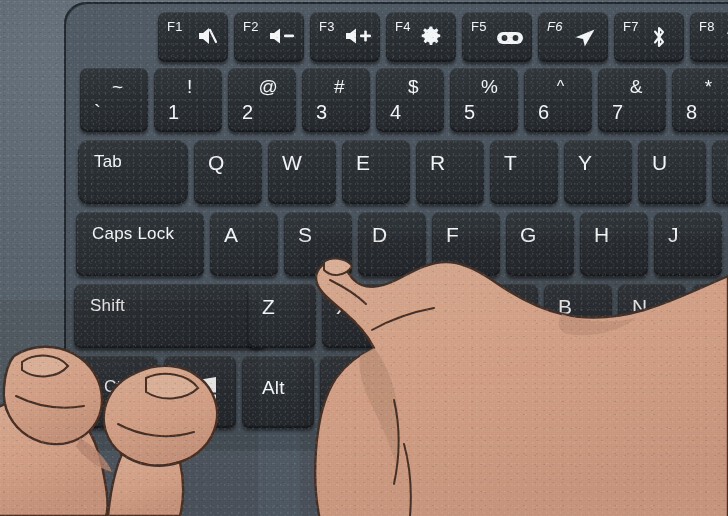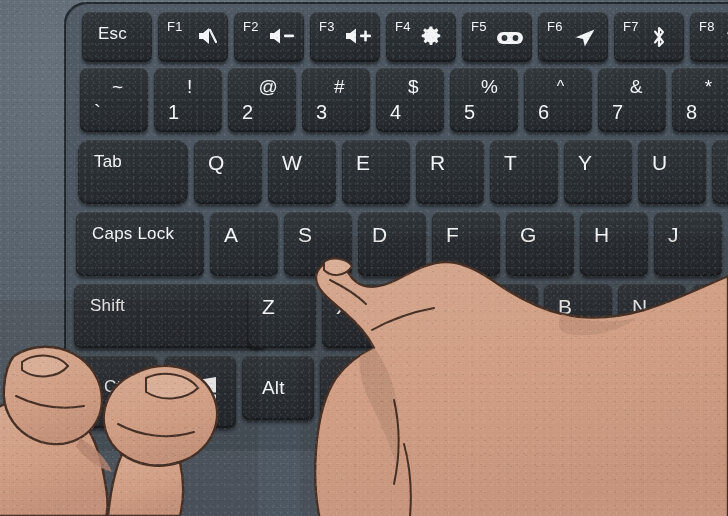--- a/index.html
+++ b/index.html
@@ -72,23 +72,20 @@
 </style>
 </head>
 <body>
 
 <div id="stage">
 
   <div class="bezel"></div>
   <div class="well"></div>
   <div class="well-edge"></div>
 
-  <div class="key wk" style="left:82px;top:12px;width:70px;height:50px;">
-    <span class="lbl t">Esc</span>
-  </div>
 
   <div class="key fk" style="left:158px;top:12px;width:70px;height:50px;">
     <span class="lbl fn">F1</span>
     <span class="lbl gl" style="right:10px;top:14px;">
       <svg width="22" height="20" viewBox="0 0 22 20">
           <path d="M3 7h4l6-5v16l-6-5H3z" fill="#f2f4f6"></path>
           <path d="M14 4l6 12" stroke="#f2f4f6" stroke-width="2.2" stroke-linecap="round"></path>
         </svg>
     </span>
   </div>
@@ -128,21 +125,21 @@
     <span class="lbl fn">F5</span>
     <span class="lbl gl" style="right:8px;top:18px;">
       <svg width="28" height="16" viewBox="0 0 28 16">
           <rect x="1" y="2" width="26" height="12" rx="6" fill="#f2f4f6"></rect>
           <circle cx="8.5" cy="8" r="2.9" fill="#2a2f34"></circle>
           <circle cx="19.5" cy="8" r="2.9" fill="#2a2f34"></circle>
         </svg>
     </span>
   </div>
 
-  <div class="key fk" style="left:538px;top:12px;width:70px;height:50px;">
+  <div class="key fk" style="left:538px;top:12px;width:70px;height:50px;font-style:italic;">
     <span class="lbl fn">F6</span>
     <span class="lbl gl" style="right:12px;top:16px;">
       <svg width="22" height="20" viewBox="0 0 22 20">
           <path fill="#f2f4f6" d="M20.5 1.5L1.5 9.2l7.6 1.9 1.7 7.4z"></path>
         </svg>
     </span>
   </div>
 
   <div class="key fk" style="left:614px;top:12px;width:70px;height:50px;padding-left:36px;">
     <span class="lbl fn">F7</span>
@@ -285,21 +282,21 @@
   <div class="key" style="left:164px;top:356px;width:72px;height:72px;">
     <span class="lbl" style="left:19px;top:21px;">
       <svg width="34" height="32" viewBox="0 0 34 32">
         <path fill="#f4f6f8" d="M1 5.4L14.2 3.2v12.2H1z"></path>
         <path fill="#f4f6f8" d="M16.4 2.8L33 0v15.4H16.4z"></path>
         <path fill="#f4f6f8" d="M1 17.6h13.2v12.2L1 27.6z"></path>
         <path fill="#f4f6f8" d="M16.4 17.6H33V32l-16.6-2.8z"></path>
       </svg>
     </span>
   </div>
-  <div class="key wk" style="left:242px;top:356px;width:72px;height:64px;">
+  <div class="key wk" style="left:242px;top:356px;width:72px;height:72px;">
     <span class="lbl t" style="left:20px;top:22px;font-size:19px;">Alt</span>
   </div>
   <div class="key wk" style="left:320px;top:356px;width:92px;height:72px;">
     <span class="lbl t" style="left:14px;top:22px;font-size:19px;">Fn</span>
   </div>
 
   <svg class="hand" style="left:300px;top:236px;width:428px;height:284px;" viewBox="0 0 428 284">
     <defs>
       <linearGradient id="rhg" x1="0" y1="0" x2="0.35" y2="1">
         <stop offset="0" stop-color="#e3b69c"></stop>

